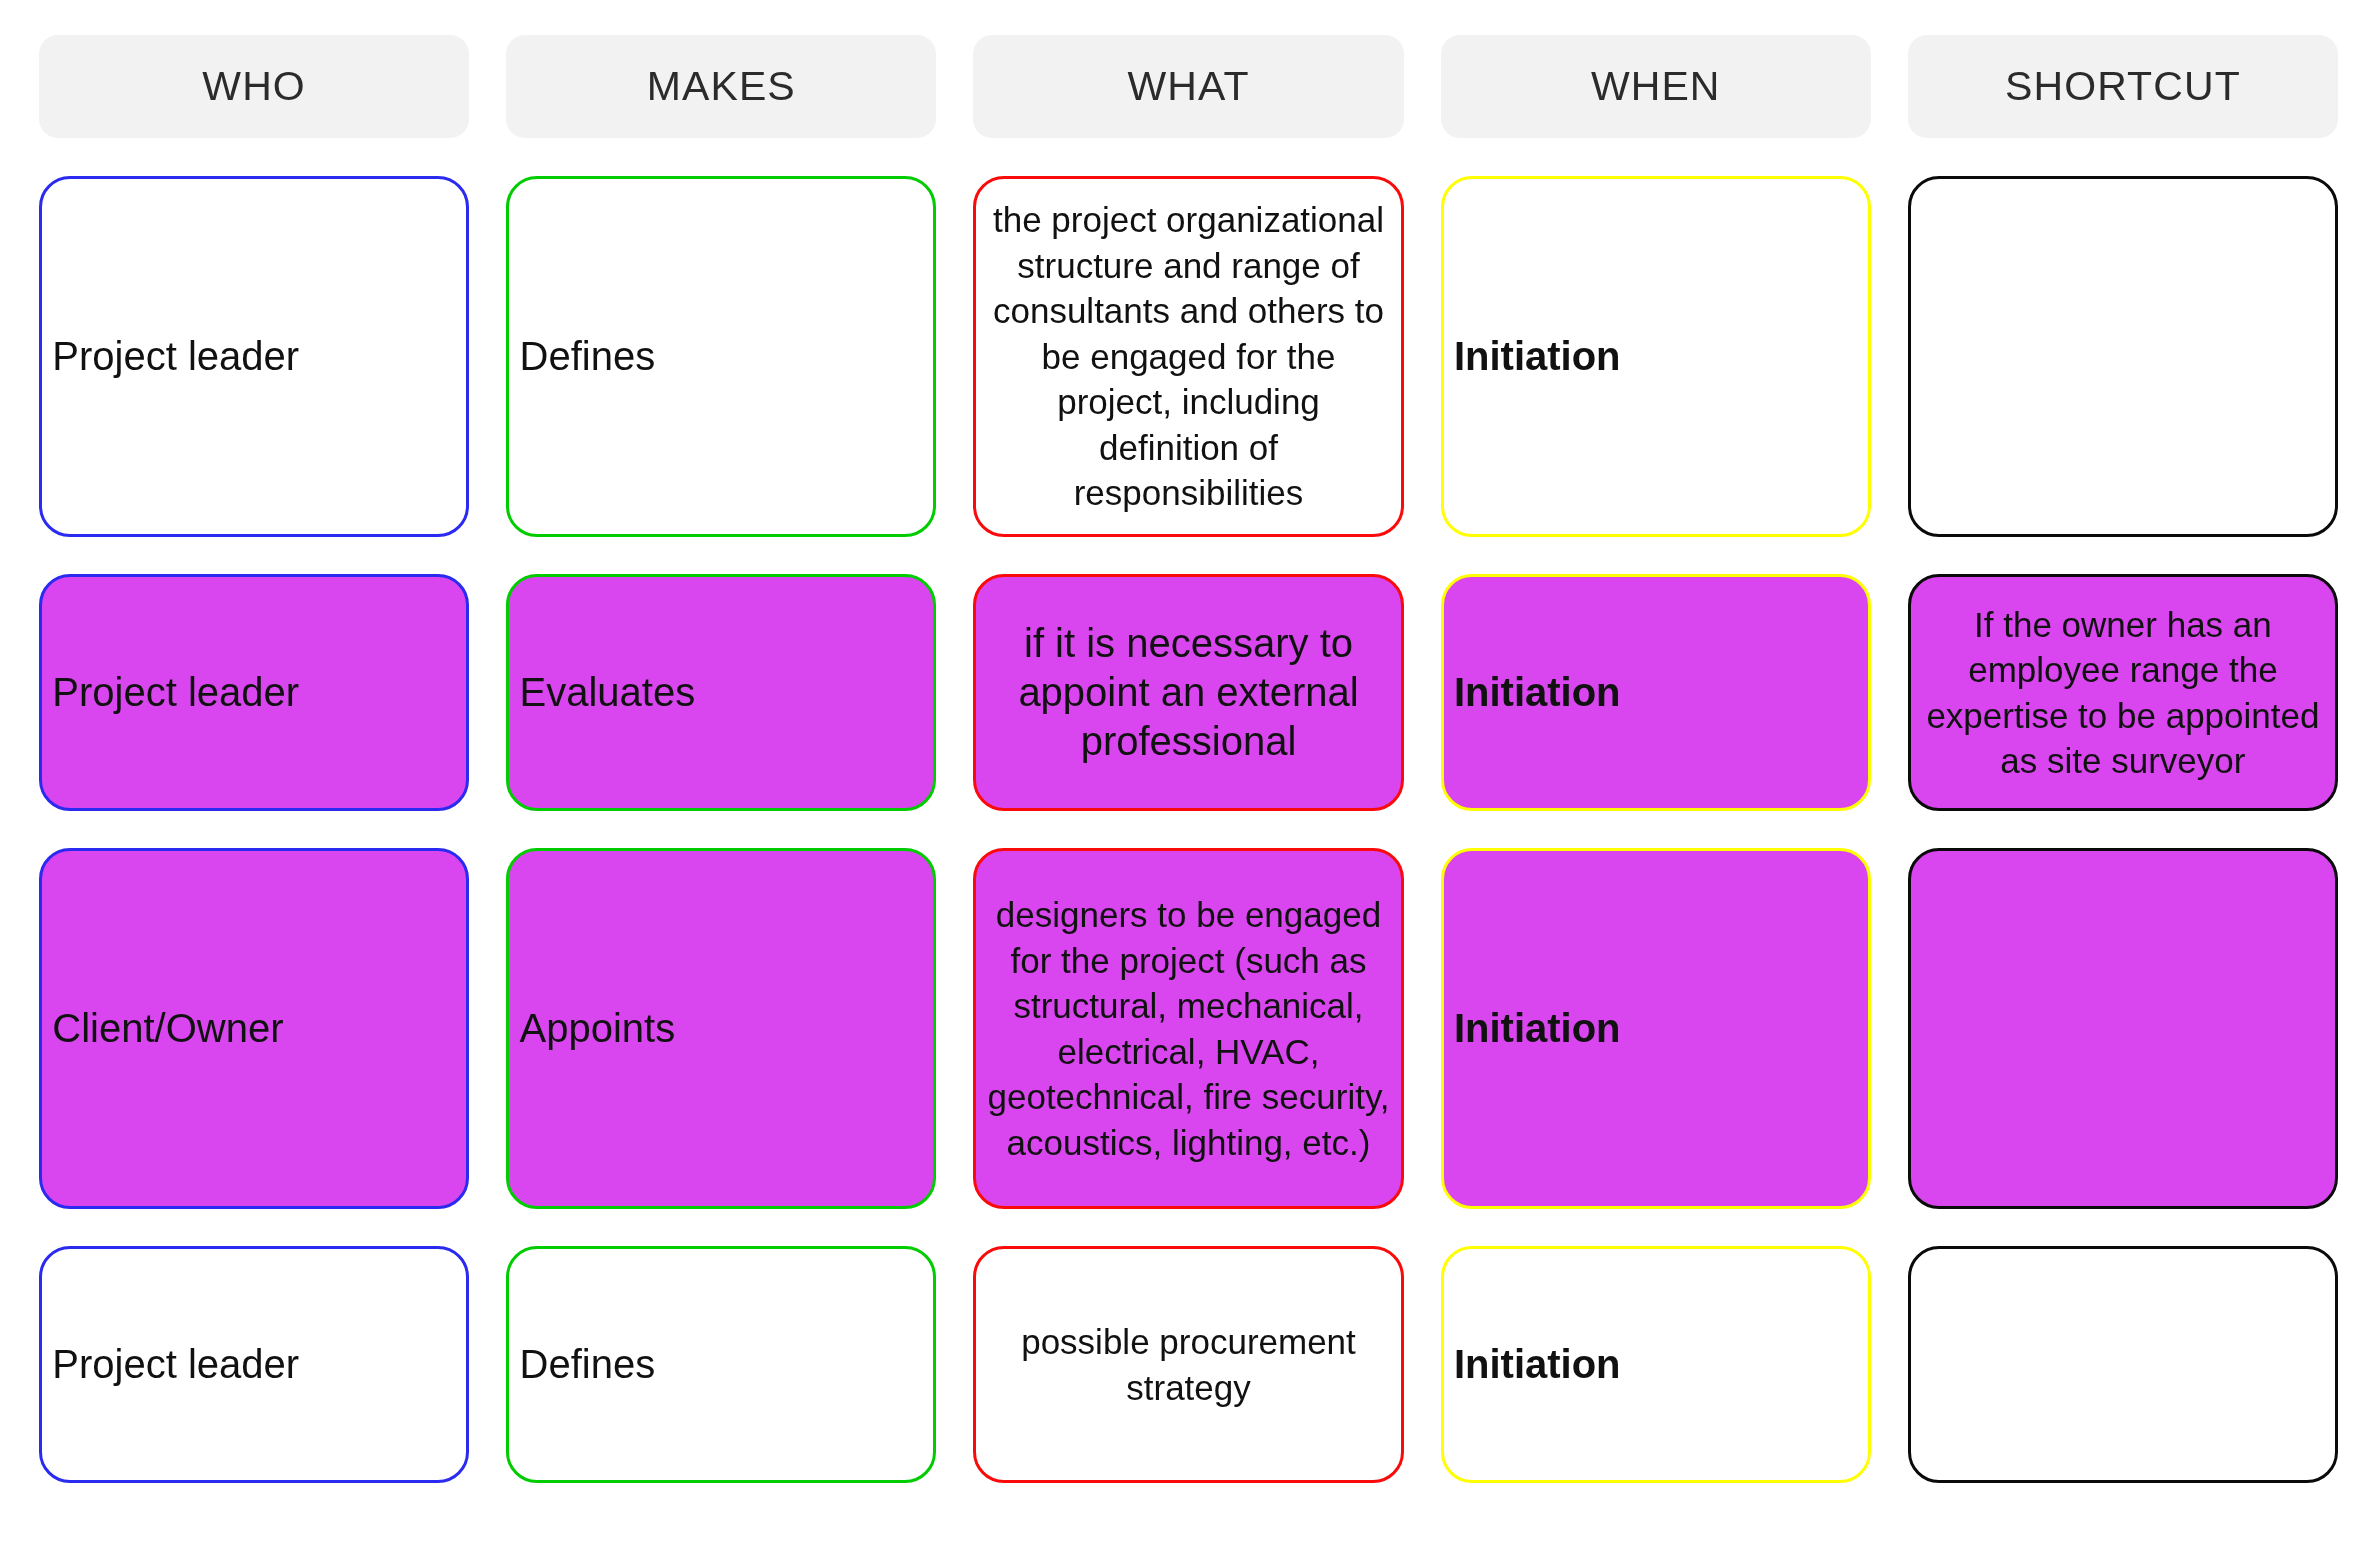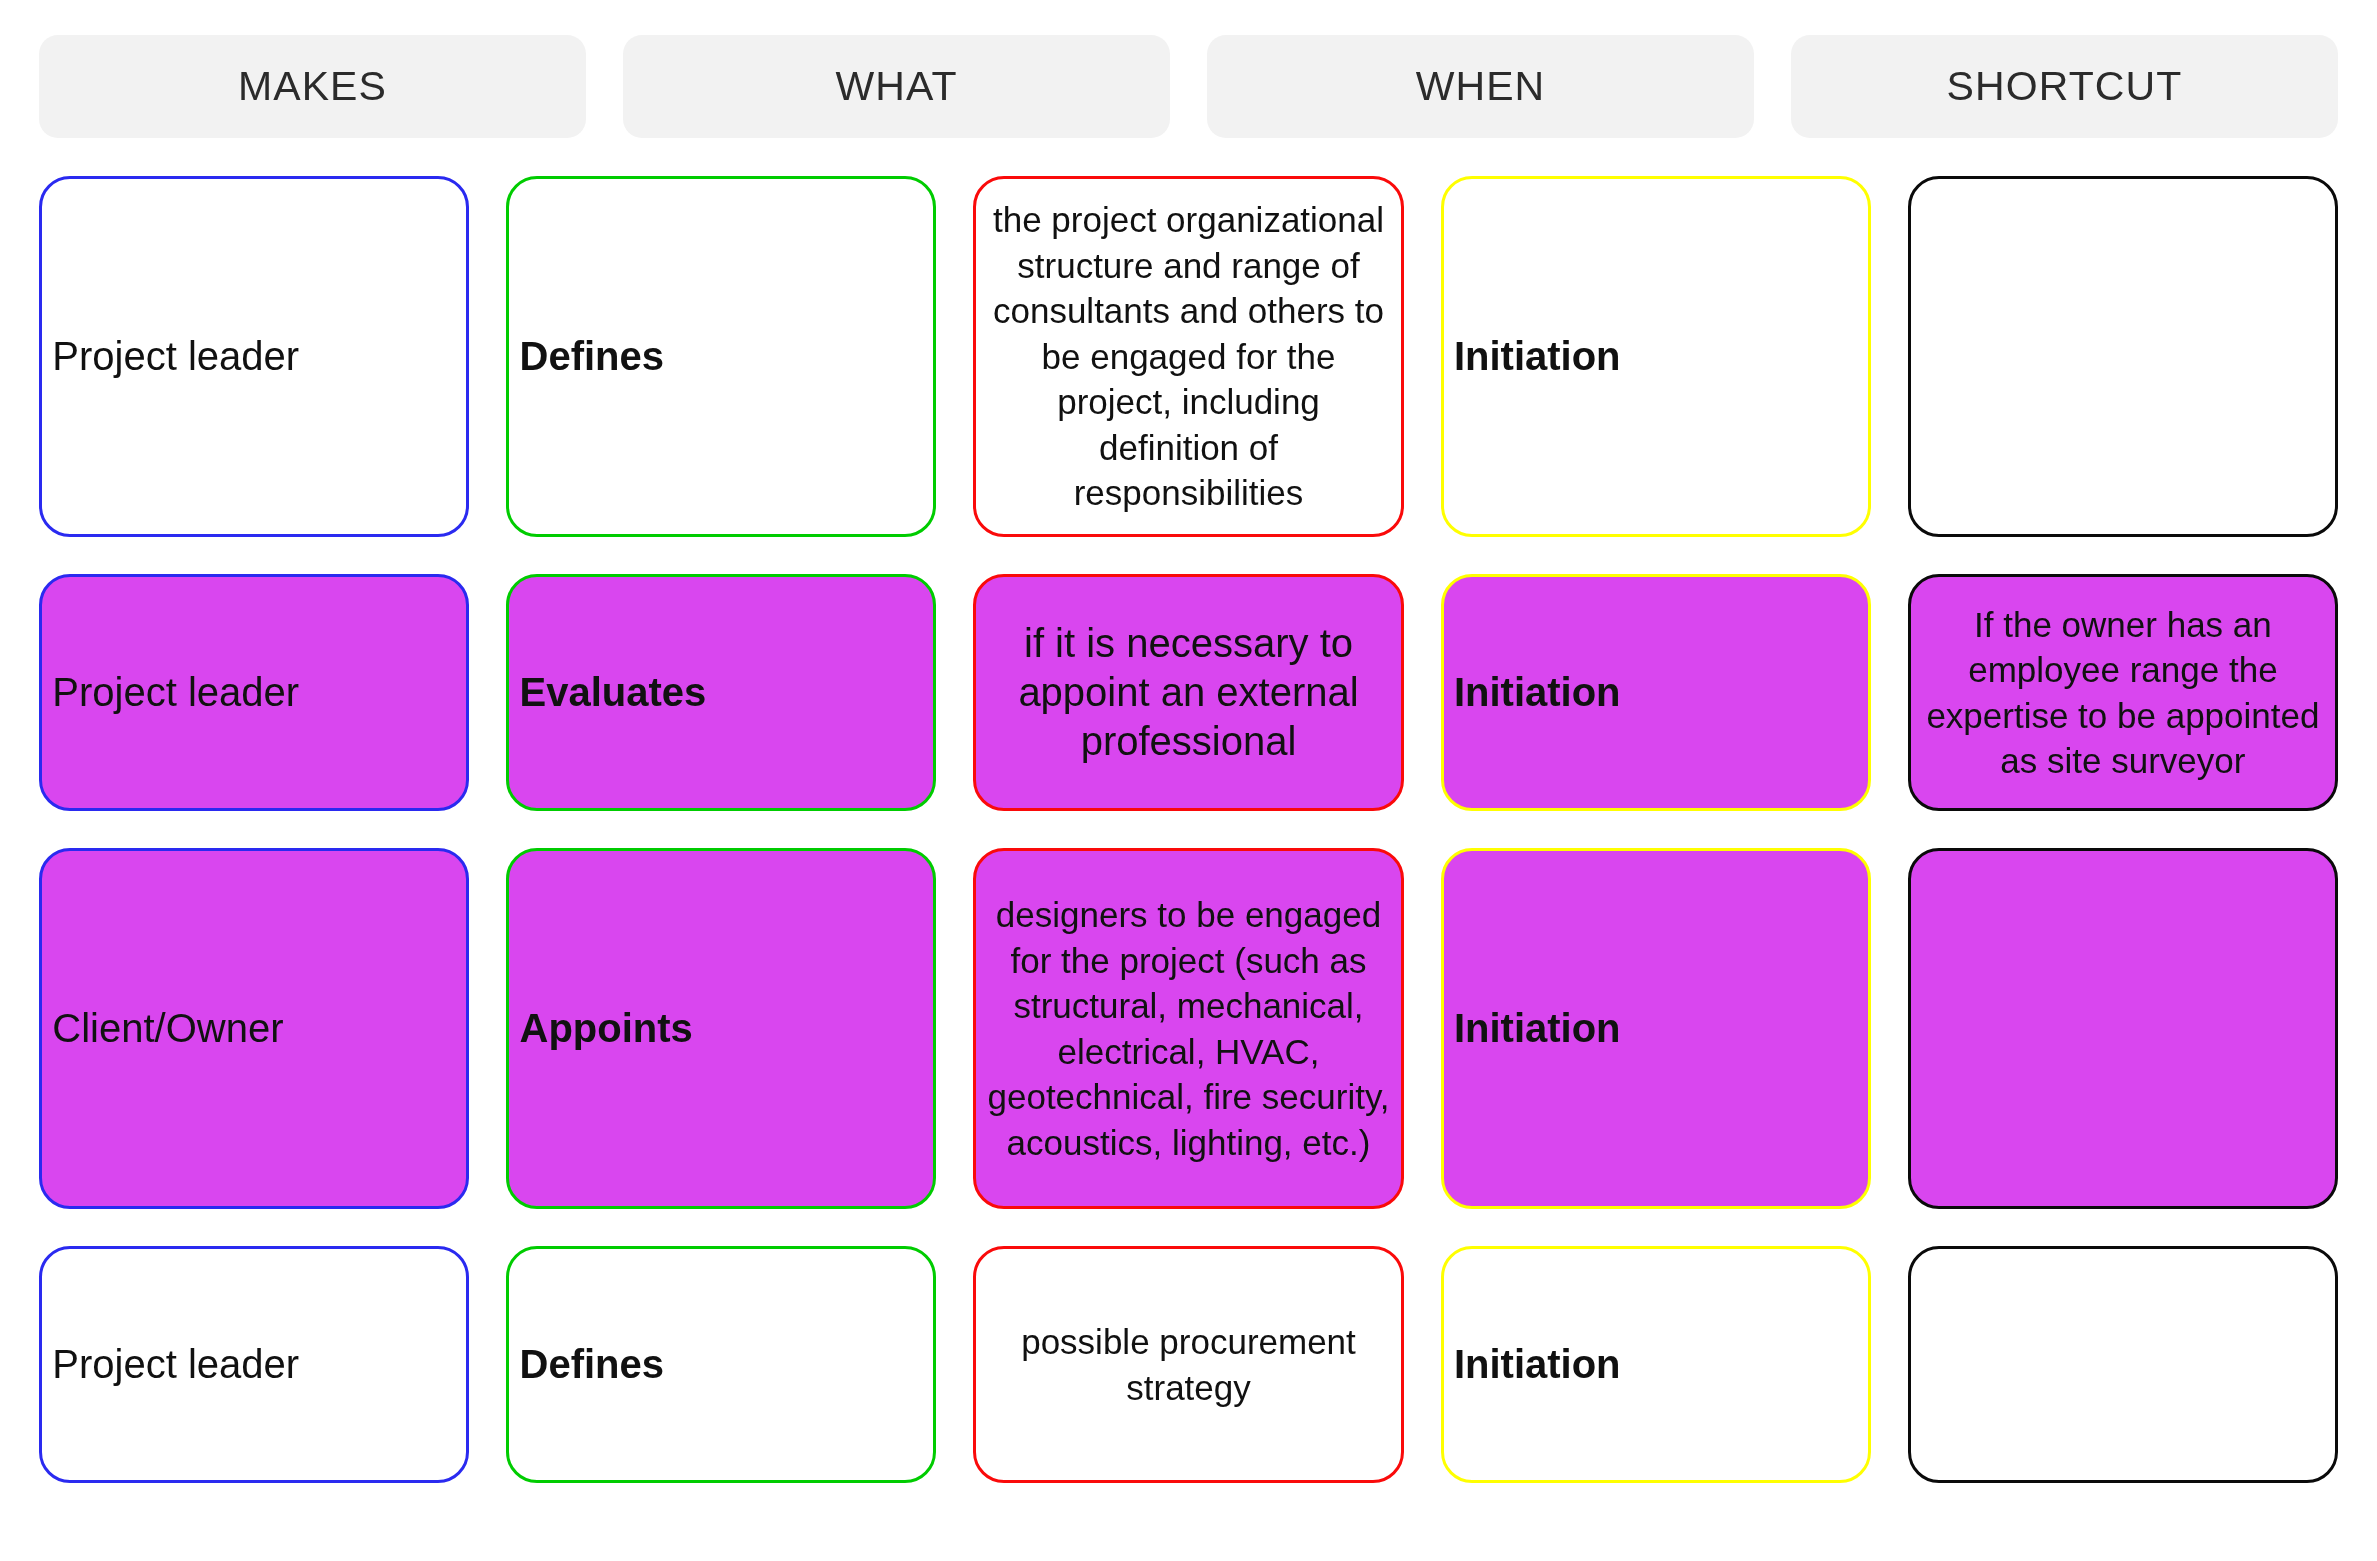--- a/index.html
+++ b/index.html
@@ -69,21 +69,21 @@
     background: #ffffff;
     display: flex;
     align-items: center;
     justify-content: flex-start;
     padding: 7.4px 10.3px;
     overflow: hidden;
   }
   .cell.filled { background: #d946ef; }
 
   .cell.c-who    { border-color: #2a2af0; }
-  .cell.c-makes  { border-color: #00cc00; font-weight: bold; }
+  .cell.c-makes  { border-color: #00cc00; }
   .cell.c-what   { border-color: #fa0a0a; }
   .cell.c-when   { border-color: #ffff00; font-weight: bold; }
   .cell.c-short  { border-color: #0a0a0a; }
 
   .cell-text {
     text-align: center;
     color: #111111;
     font-size: 40px;
     line-height: 1.22;
     white-space: pre-line;
@@ -94,20 +94,23 @@
     font-size: 35px;
     line-height: 1.30;
   }
 </style>
 </head>
 <body>
 
 <div class="board">
 
   <div class="header-row">
+    <div class="header-cell">
+      <span class="header-label">WHO</span>
+    </div>
     <div class="header-cell">
       <span class="header-label">MAKES</span>
     </div>
     <div class="header-cell">
       <span class="header-label">WHAT</span>
     </div>
     <div class="header-cell">
       <span class="header-label">WHEN</span>
     </div>
     <div class="header-cell">

